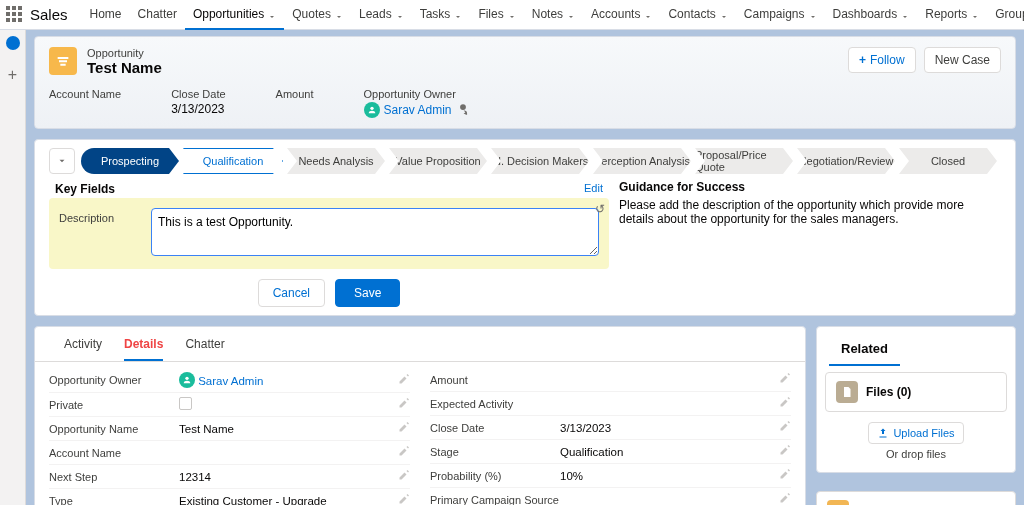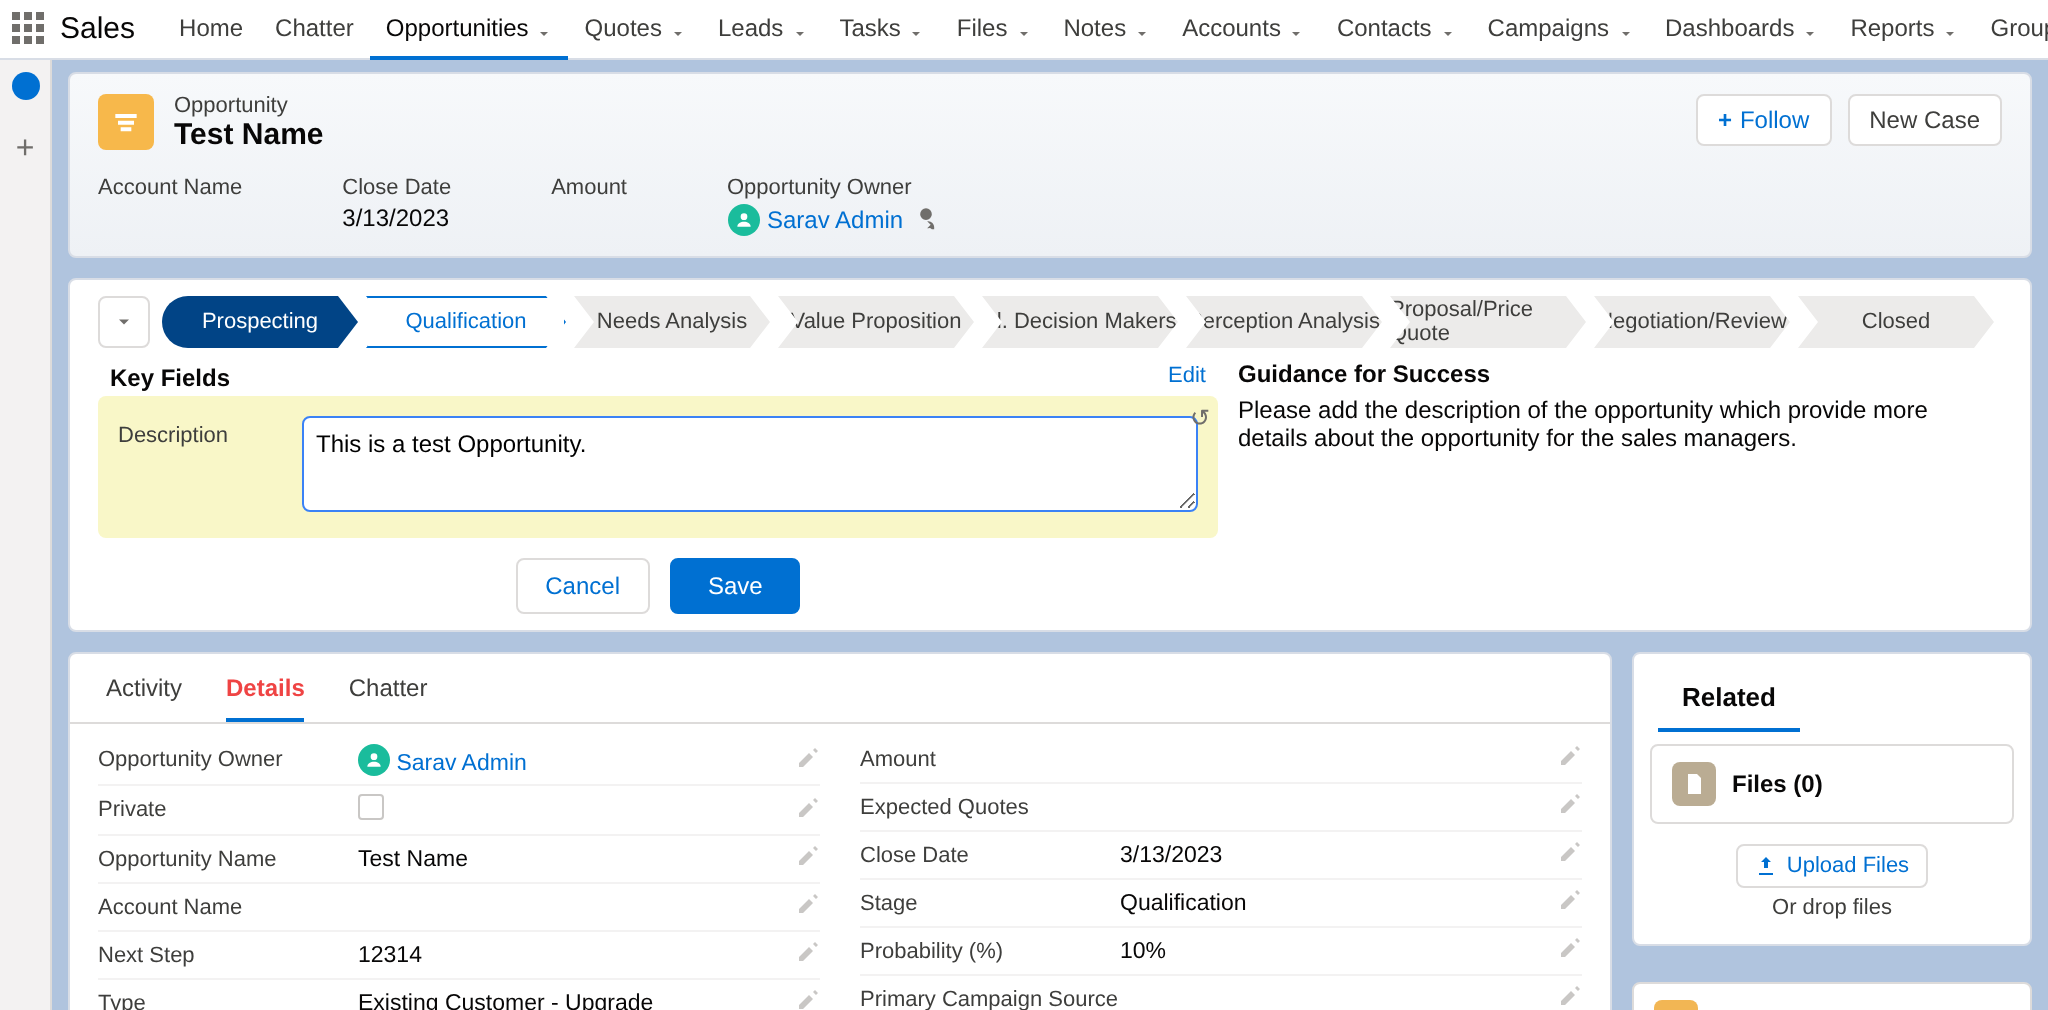--- a/index.html
+++ b/index.html
@@ -65,21 +65,21 @@
   .guidance-title { font-weight:700; margin-bottom:4px; font-size:12px;}
   .btn-row { display:flex; justify-content:center; gap:10px; margin-top:10px; }
   .btn-cancel { background:#fff; border:1px solid #dddbda; color:#0070d2; padding:6px 14px; border-radius:4px; cursor:pointer; font-size:12px;}
   .btn-save { background:#0070d2; color:#fff; border:1px solid #0070d2; padding:6px 18px; border-radius:4px; cursor:pointer; font-size:12px;}
 
   
   .lower { display:flex; gap:10px; }
   .main-col { flex:1; }
   .side-col { width:200px; display:flex; flex-direction:column; gap:8px;}
 
-  .tabs { display:flex; gap:22px; padding:10px 18px 0; border-bottom:1px solid #dddbda;}
+  .tabs { display:flex; gap:22px; padding:10px 29px 0; border-bottom:1px solid #dddbda;}
   .tab { font-size:12px; color:#3e3e3c; padding-bottom:8px; cursor:pointer; }
   .tab.active { color:#ef4444; font-weight:700; border-bottom:2px solid #0070d2; }
 
   .detail-grid { display:flex; padding:6px 14px; gap:20px;}
   .dcol { flex:1; }
   .drow { display:flex; align-items:center; border-bottom:1px solid #f3f2f2; padding:4px 0; min-height:22px;}
   .dlabel { width:130px; font-size:11px; color:#3e3e3c; }
   .dval { flex:1; font-size:11.5px; }
   .chk { width:13px; height:13px; border:1px solid #c9c7c5; border-radius:2px; display:inline-block;}
   .pencil { width:12px; height:12px; fill:#c9c7c5; cursor:pointer;}
@@ -316,21 +316,21 @@
           </div>
         <div class="dcol" id="dcol-right">
             <div class="drow">
               <div class="dlabel">Amount</div>
               <div class="dval"></div>
               <span><svg class="pencil" viewBox="0 0 24 24">
                   <path d="M3 17v4h4L17 11l-4-4zM20 7l-3-3 2-2 3 3z"></path>
                 </svg></span>
             </div>
             <div class="drow">
-              <div class="dlabel">Expected Quotes</div>
+              <div class="dlabel">Expected Activity</div>
               <div class="dval"></div>
               <span><svg class="pencil" viewBox="0 0 24 24">
                   <path d="M3 17v4h4L17 11l-4-4zM20 7l-3-3 2-2 3 3z"></path>
                 </svg></span>
             </div>
             <div class="drow">
               <div class="dlabel">Close Date</div>
               <div class="dval">3/13/2023</div>
               <span><svg class="pencil" viewBox="0 0 24 24">
                   <path d="M3 17v4h4L17 11l-4-4zM20 7l-3-3 2-2 3 3z"></path>

